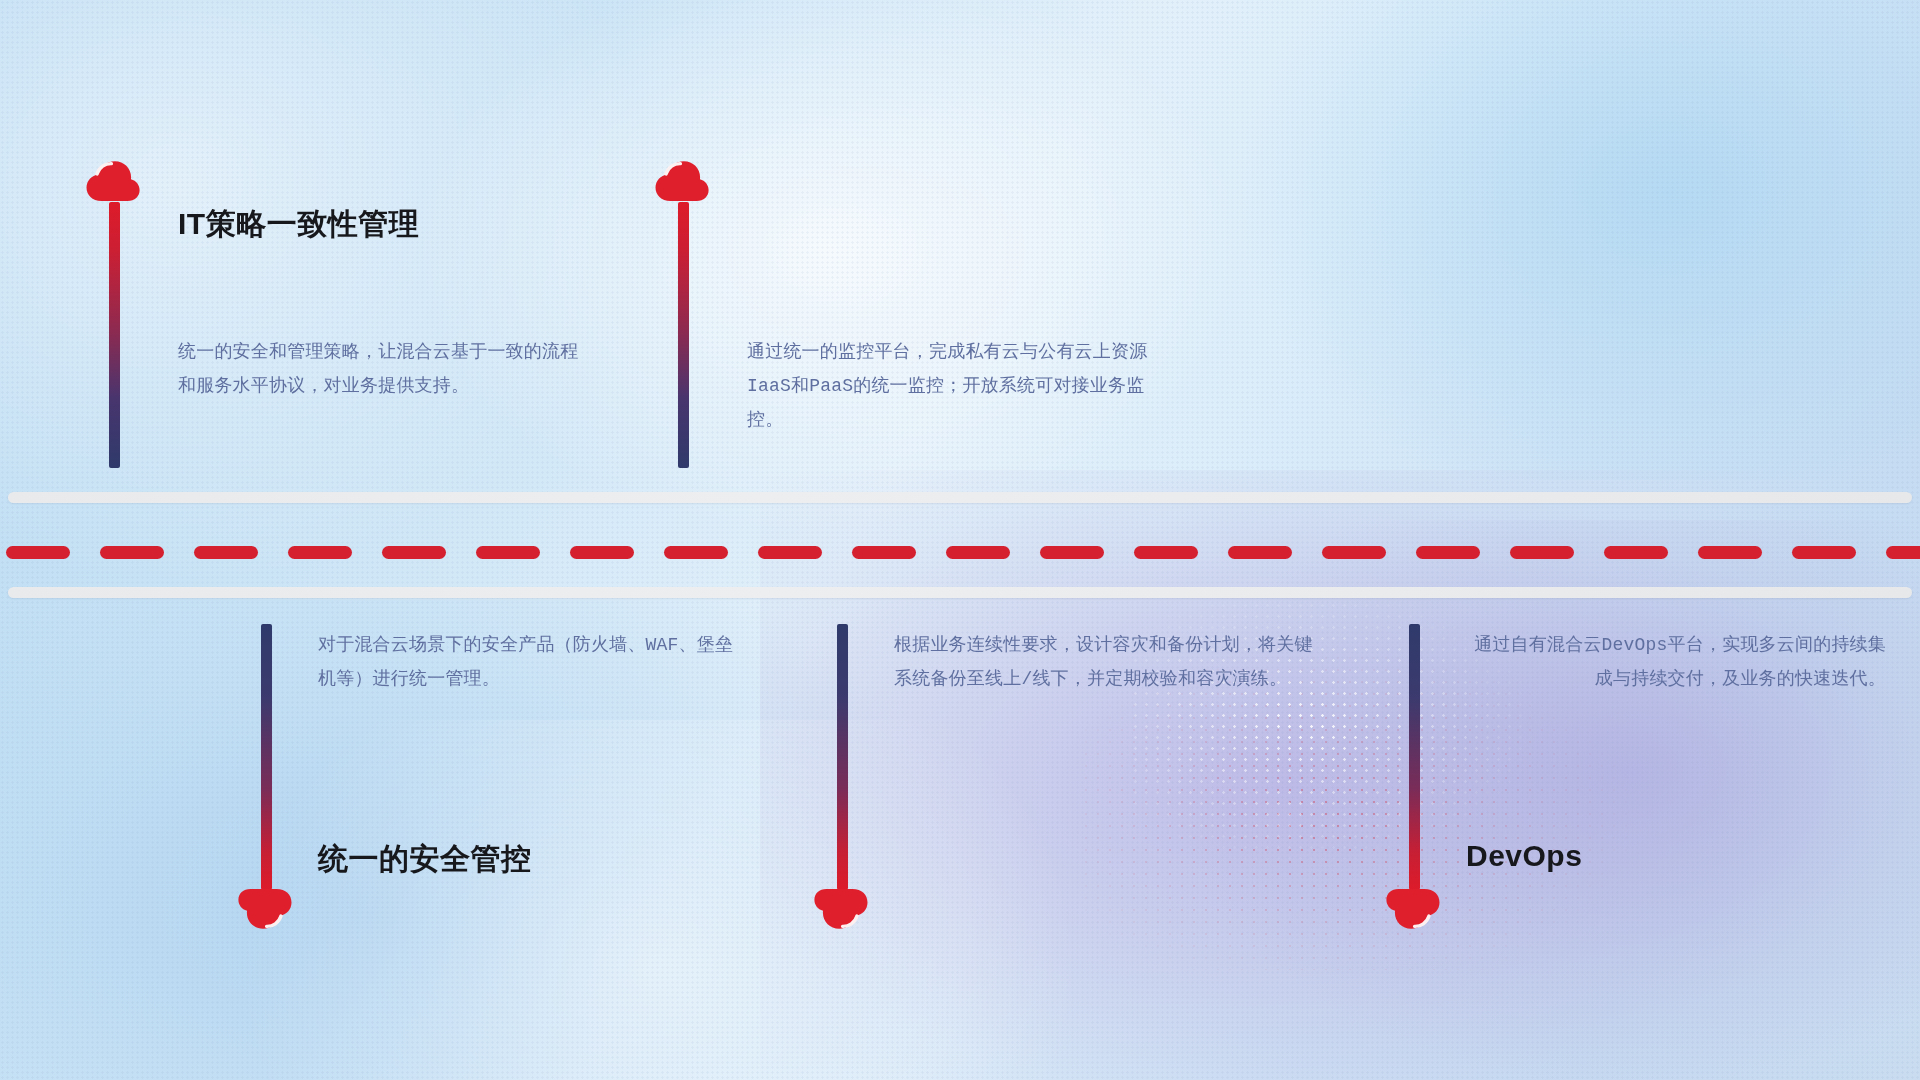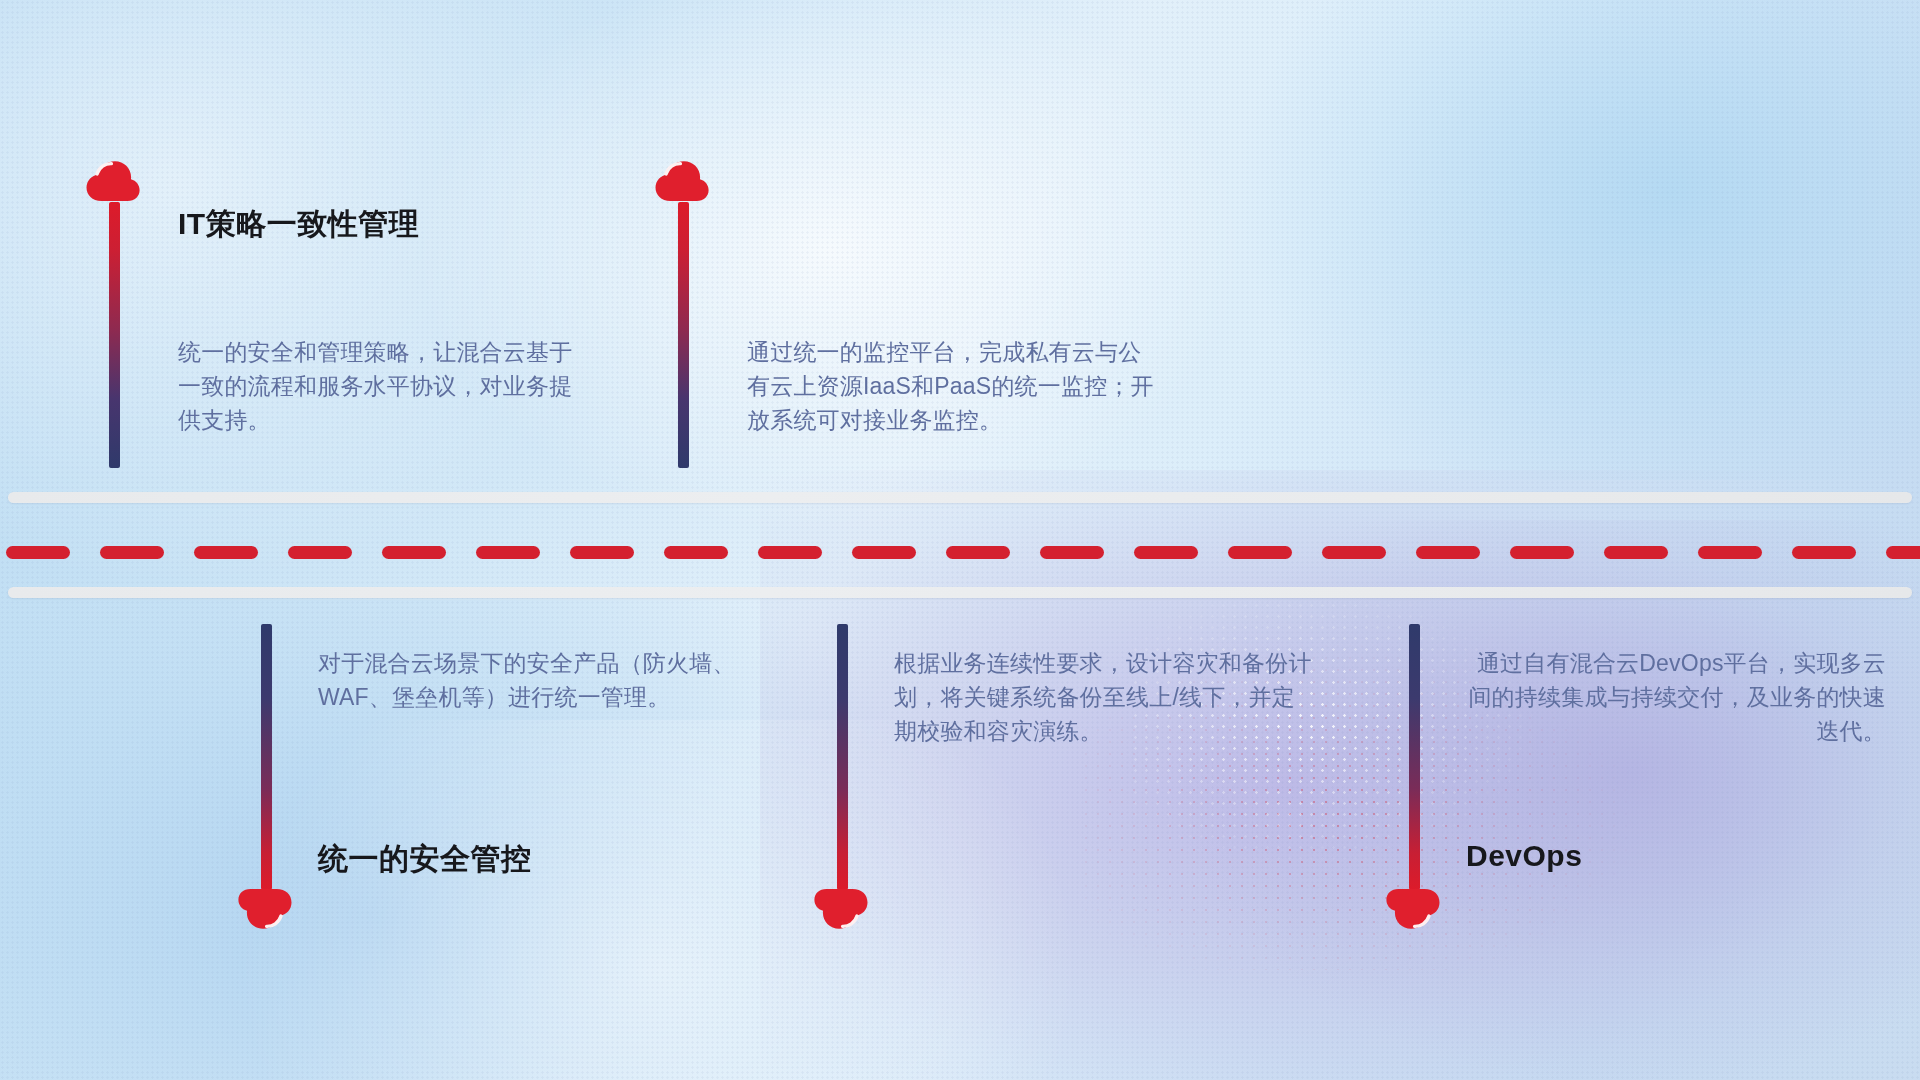--- a/index.html
+++ b/index.html
@@ -133,42 +133,42 @@
     background:linear-gradient(180deg,#2f3a6b 0%,#3c3a6e 28%,#7a2c58 62%,#c71f34 86%,#dd1b2a 100%);
   }
 
   .col-head{
     position:absolute;
     font-size:30px; font-weight:bold; color:#17181c;
     letter-spacing:.5px; white-space:nowrap;
   }
   .col-body{
     position:absolute;
-    font-size:23px; line-height:34px;
-    color:#5f6f9f; letter-spacing:.2px;
+    font-size:18px; line-height:34px;
+    color:#5f6f9f; letter-spacing:.2px;font-family:Liberation Mono, monospace;
   }
 
   
   #col-1{ left:98px; top:160px; }
   #col-2{ left:667px; top:160px; }
   #col-3{ left:1240px; top:160px; }
 
   .col-top .cloud{ margin-left:-13px; }
   .col-top .stem{ height:266px; }
   .col-top .col-head{ left:80px; top:44px; }
   .col-top .col-body{ left:80px; top:175px; width:410px; }
 
   
   #col-4{ left:250px; top:624px; }
   #col-5{ left:826px; top:624px; }
   #col-6{ left:1398px; top:624px;text-align:right; }
 
   .col-bot .stem{ height:266px; }
   .col-bot .cloud{ margin-left:-13px; }
-  .col-bot .col-body{ left:68px; top:22px; width:420px; }
+  .col-bot .col-body{ left:68px; top:4px; width:420px; }
   .col-bot .col-head{ left:68px; top:215px; }
 
 </style>
 </head>
 <body>
 
 <div id="stage">
 
   <div class="bg-base"></div>
   <div class="bg-glow-left"></div>

